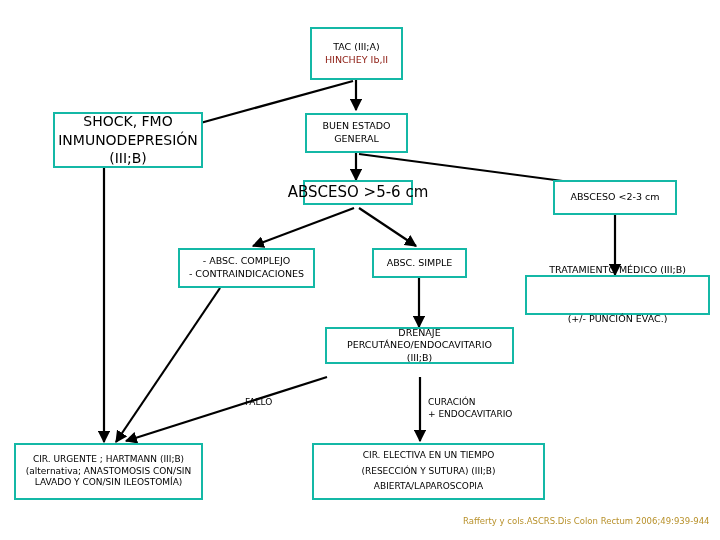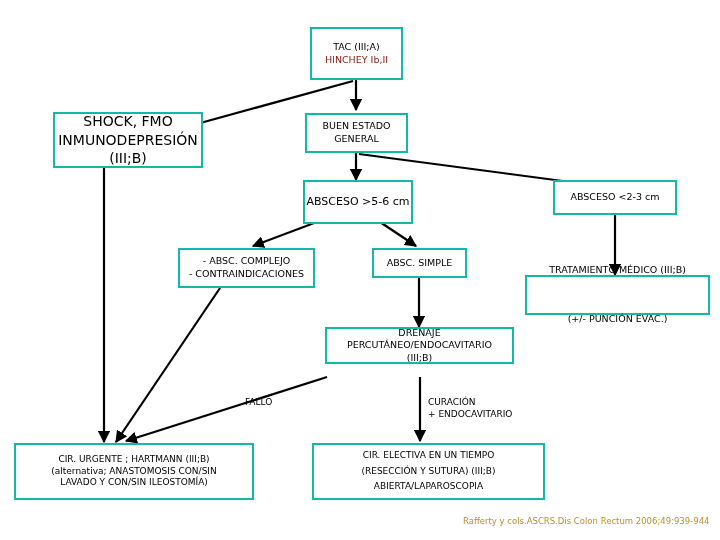--- a/index.html
+++ b/index.html
@@ -106,21 +106,21 @@
     <span class="line">SHOCK, FMO</span>
     <span class="line">INMUNODEPRESIÓN</span>
     <span class="line">(III;B)</span>
   </div>
 
   <div class="node" style="left:305px; top:113px; width:103px; height:40px; font-size:9.5px;">
     <span class="line">BUEN ESTADO</span>
     <span class="line">GENERAL</span>
   </div>
 
-  <div class="node" style="left:303px; top:180px; width:110px; height:44px; font-size:11px;">
+  <div class="node" style="left:303px; top:180px; width:110px; height:25px; font-size:15px;">
     <span class="line">ABSCESO &gt;5-6 cm</span>
   </div>
 
   <div class="node" style="left:553px; top:180px; width:124px; height:35px; font-size:9.5px;">
     <span class="line">ABSCESO &lt;2-3 cm</span>
   </div>
 
   <div class="node" style="left:178px; top:248px; width:137px; height:40px; font-size:9.5px;">
     <span class="line">- ABSC. COMPLEJO</span>
     <span class="line">- CONTRAINDICACIONES</span>
@@ -134,21 +134,21 @@
     <span class="line">TRATAMIENTO MÉDICO (III;B)</span>
     <span class="line">(+/- PUNCIÓN EVAC.)</span>
   </div>
 
   <div class="node" style="left:325px; top:327px; width:189px; height:37px; font-size:9.5px;">
     <span class="line">DRENAJE</span>
     <span class="line">PERCUTÁNEO/ENDOCAVITARIO</span>
     <span class="line">(III;B)</span>
   </div>
 
-  <div class="node" style="left:14px; top:443px; width:240px; height:57px; font-size:9px;">
+  <div class="node" style="left:14px; top:443px; width:189px; height:57px; font-size:9px;">
     <span class="line">CIR. URGENTE ; HARTMANN (III;B)</span>
     <span class="line">(alternativa; ANASTOMOSIS CON/SIN</span>
     <span class="line">LAVADO Y CON/SIN ILEOSTOMÍA)</span>
   </div>
 
   <div class="node" style="left:301px; top:443px; width:233px; height:57px; font-size:9px;margin-left:11px;">
     <span class="line" style="margin-bottom:4px;">CIR. ELECTIVA EN UN TIEMPO</span>
     <span class="line" style="margin-bottom:4px;">(RESECCIÓN Y SUTURA) (III;B)</span>
     <span class="line">ABIERTA/LAPAROSCOPIA</span>
   </div>

